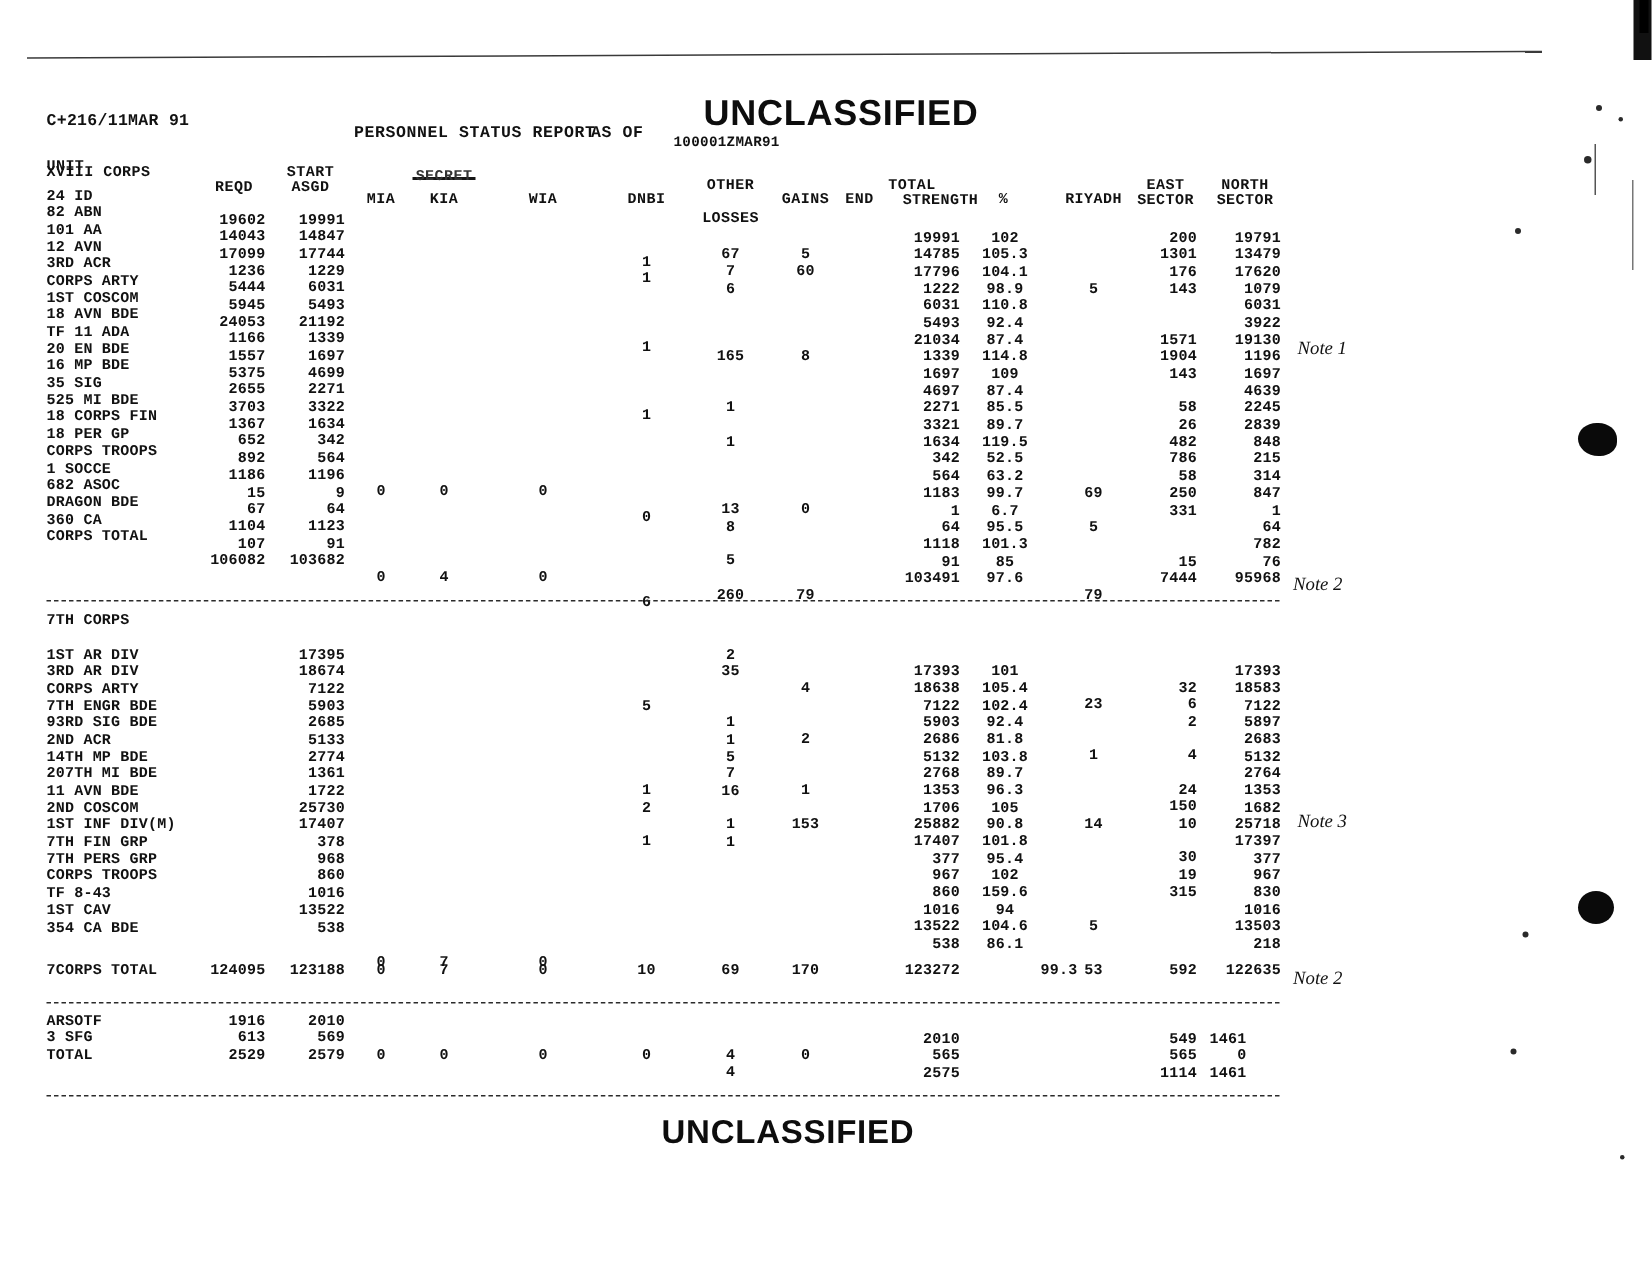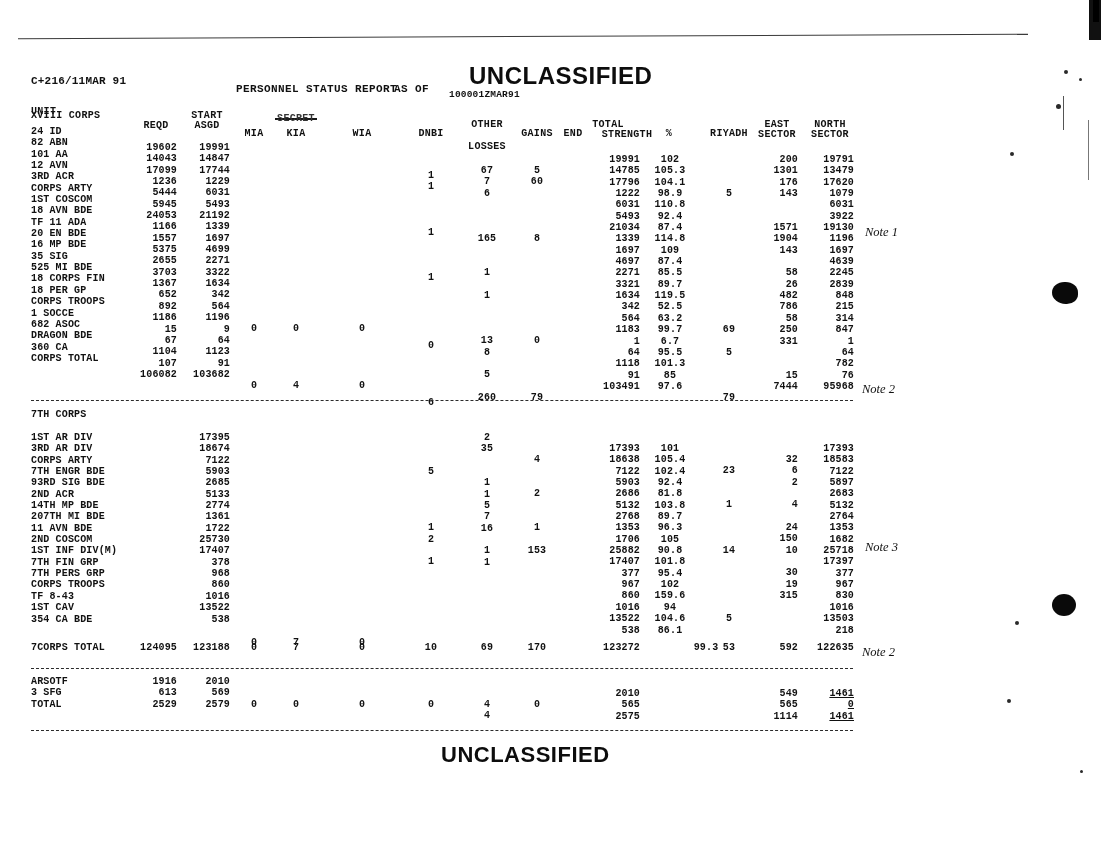--- a/index.html
+++ b/index.html
@@ -581,21 +581,21 @@
   <div class="col c mono" style="left:415px;top:699px;width:32px;">0</div>
   <div class="col c mono" style="left:465px;top:699px;width:44px;">4
 4</div>
   <div class="col c mono" style="left:518px;top:699px;width:38px;">0</div>
   <div class="col r mono" style="left:576px;top:688px;width:64px;">2010
 565
 2575</div>
   <div class="col r mono" style="left:754px;top:688px;width:44px;">549
 565
 1114</div>
-  <div class="col r mono" style="left:806px;top:688px;width:48px;text-decoration:underline;">1461
+  <div class="col r mono" style="left:783px;top:688px;width:48px;">1461
 0
 1461</div>
 
   <div class="dashrule" style="left:31px;top:730px;width:822px;"></div>
 
 <div class="col mono" style="left: 31px; top: 642px; width: 110px; text-align: left;">7CORPS TOTAL</div>
     <div class="col mono" style="left: 133px; top: 642px; width: 44px; text-align: right;">124095</div>
     <div class="col mono" style="left: 186px; top: 642px; width: 44px; text-align: right;">123188</div>
     <div class="col mono" style="left: 240px; top: 642px; width: 28px; text-align: center;">0</div>
     <div class="col mono" style="left: 282px; top: 642px; width: 28px; text-align: center;">7</div>

